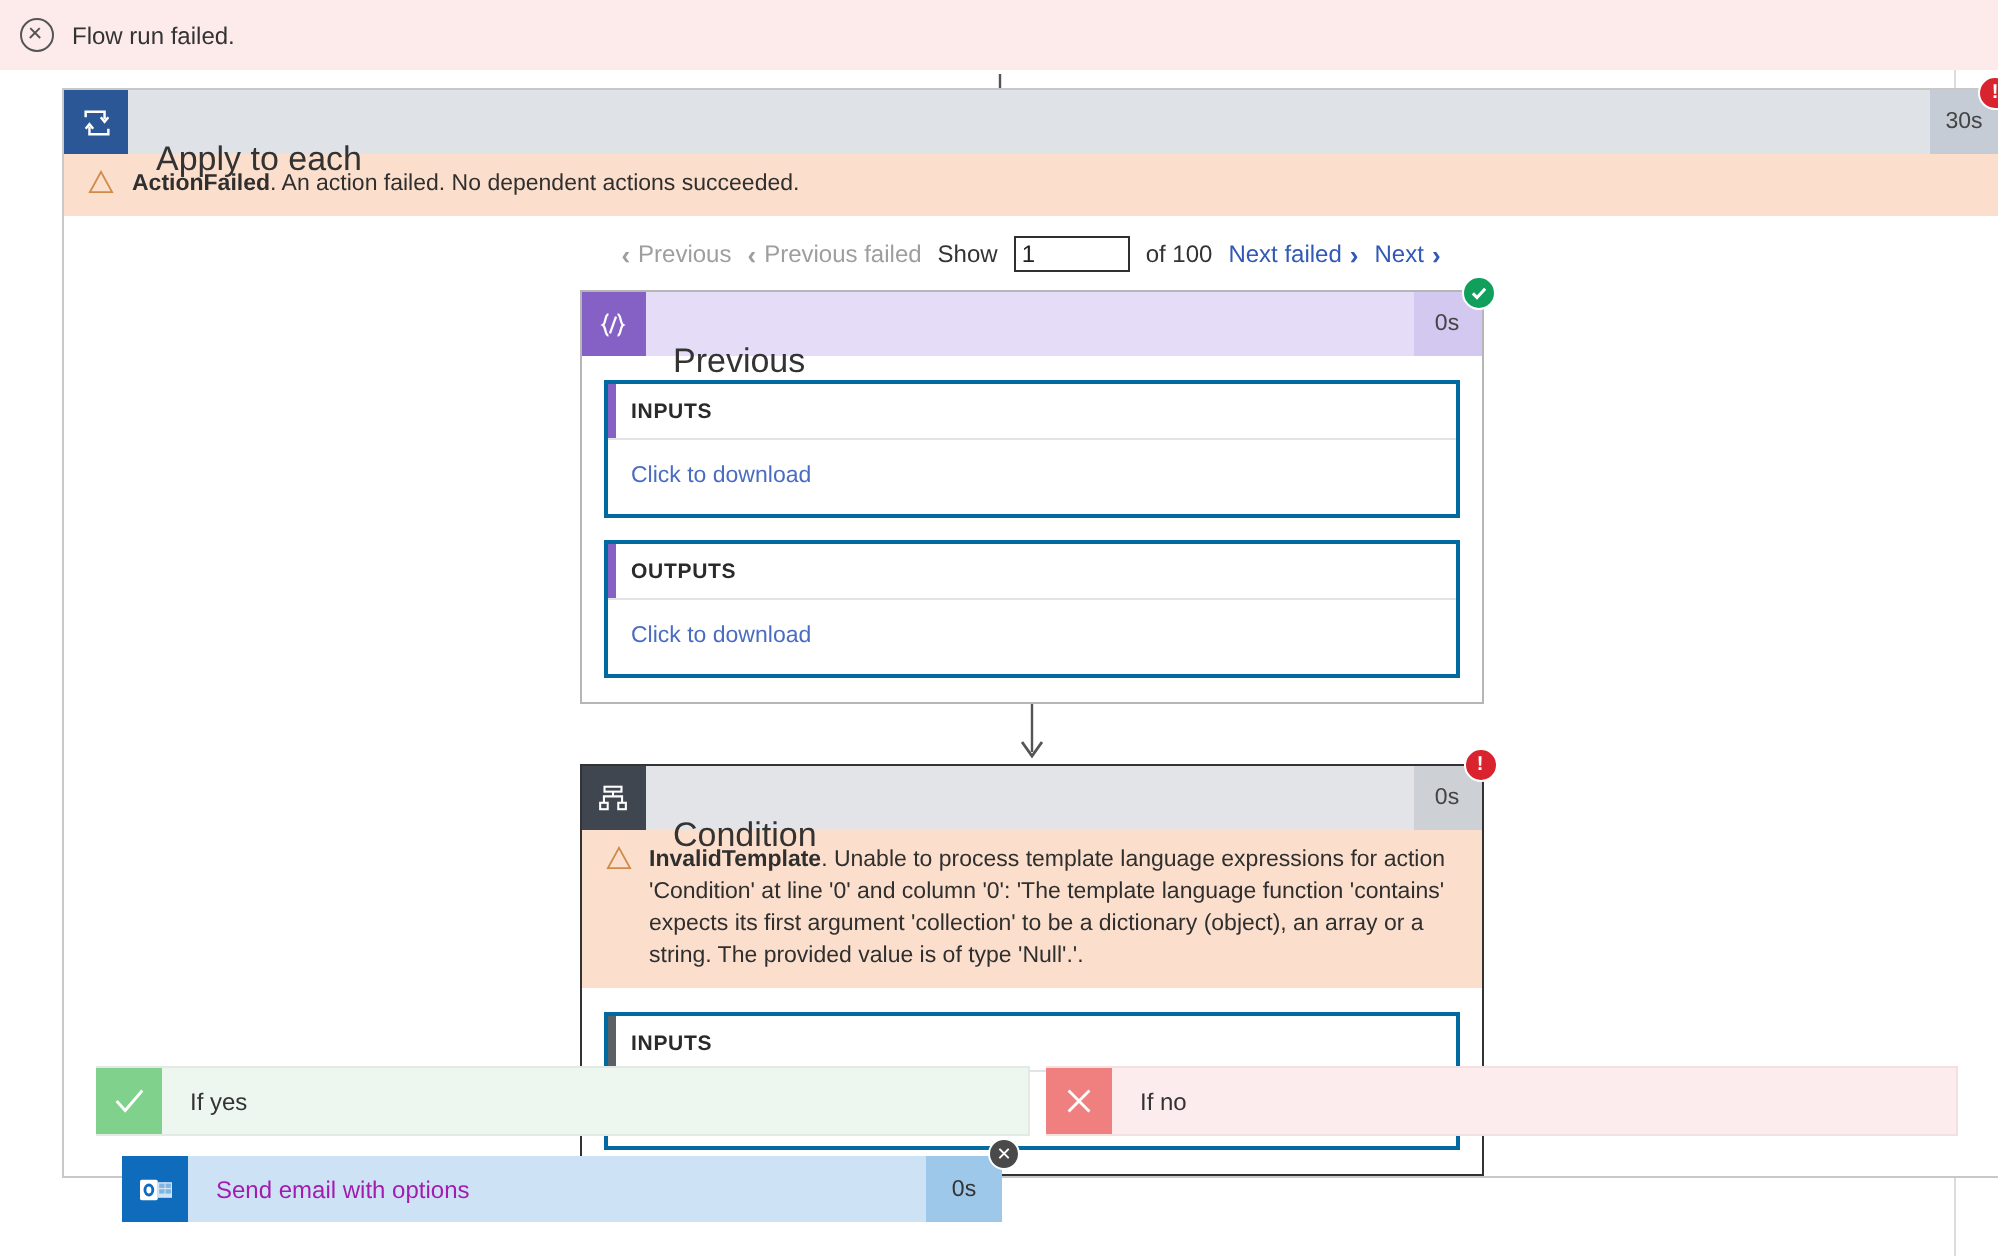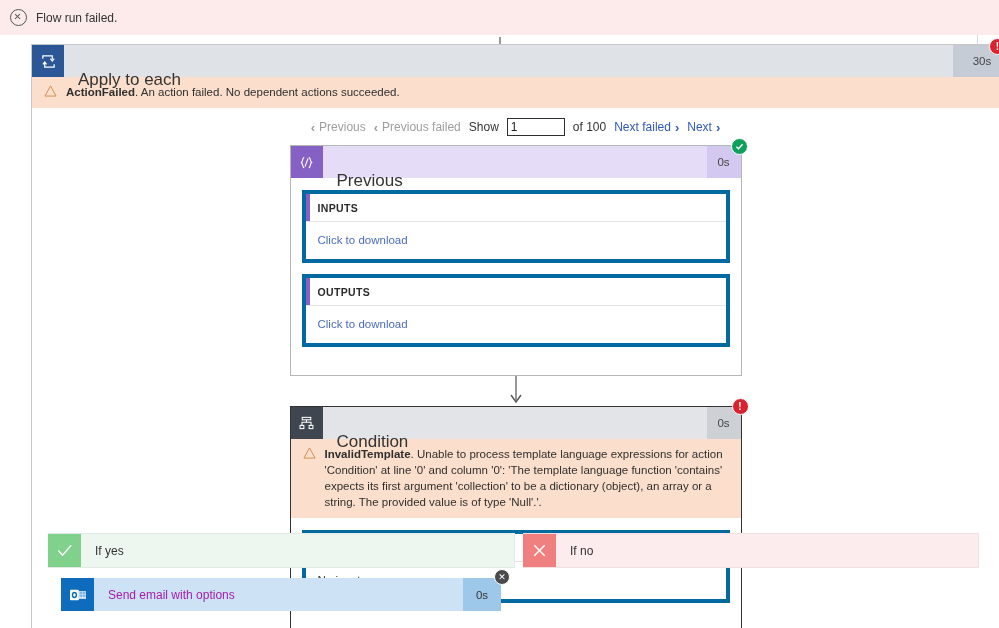--- a/index.html
+++ b/index.html
@@ -98,21 +98,21 @@
     flex: none;
     display: flex;
     align-items: center;
     justify-content: center;
     font-size: 11.5px;
     color: #444;
   }
 
   .loop-hdr { background: #dfe3e8; }
   .loop-hdr .hdr-icon { background: #2b5797; }
-  .loop-hdr .hdr-dur  { background: #c6ccd6; padding-left: 12px; }
+  .loop-hdr .hdr-dur  { background: #c6ccd6; }
 
   
   .badge {
     position: absolute;
     width: 15px; height: 15px;
     border-radius: 50%;
     display: flex;
     align-items: center;
     justify-content: center;
     color: #fff;
@@ -190,25 +190,25 @@
   .compose-hdr .hdr-dur  { background: #d3c8ef; }
 
   .cond-hdr { background: #e2e4e8; }
   .cond-hdr .hdr-icon { background: #40464f; }
   .cond-hdr .hdr-dur  { background: #cdd1d6; }
 
   .card-body { padding: 12px 11px 12px 11px; }
 
   
   .io-panel {
-    border: 4px solid #0369a1;
+    border: 2px solid #0369a1;
     margin-bottom: 11px;
     background: #fff;
   }
-  .io-panel:last-child { margin-bottom: 16px; }
+  .io-panel:last-child { margin-bottom: 0; }
   .io-head {
     display: flex;
     align-items: center;
     height: 27px;
     border-bottom: 1px solid #e3e3e3;
     position: relative;
     padding-left: 12px;
   }
   .io-head::before {
     content: "";

